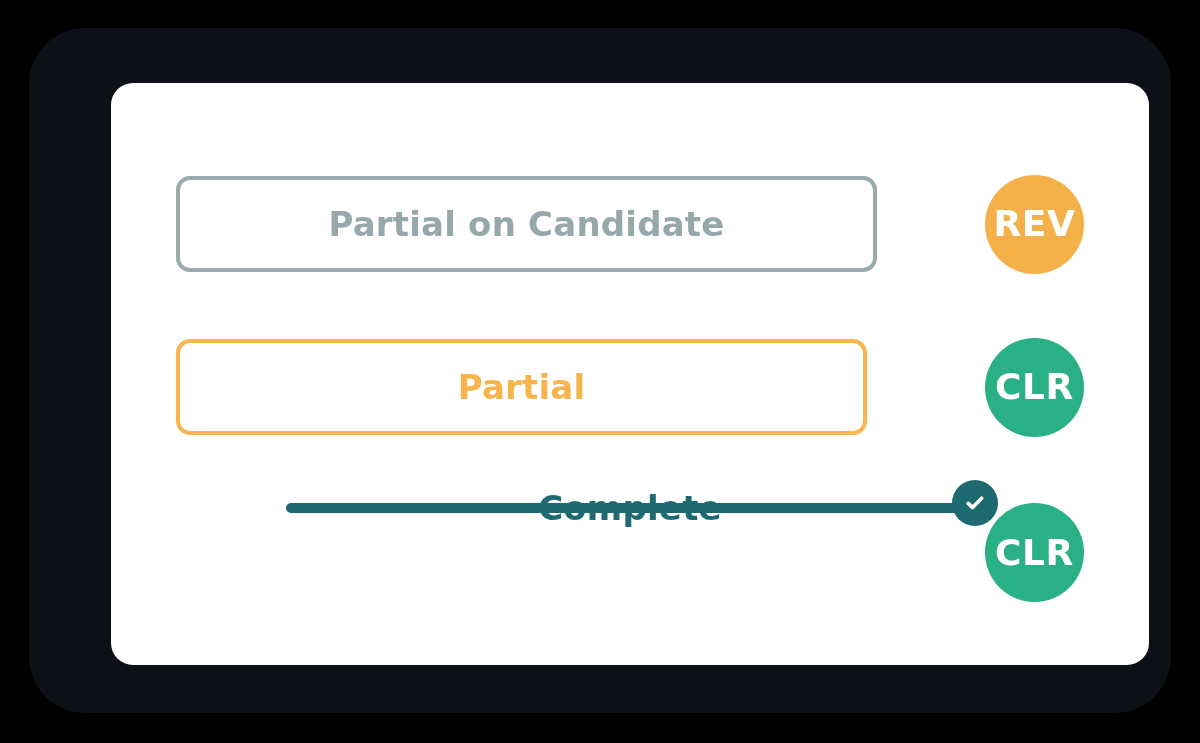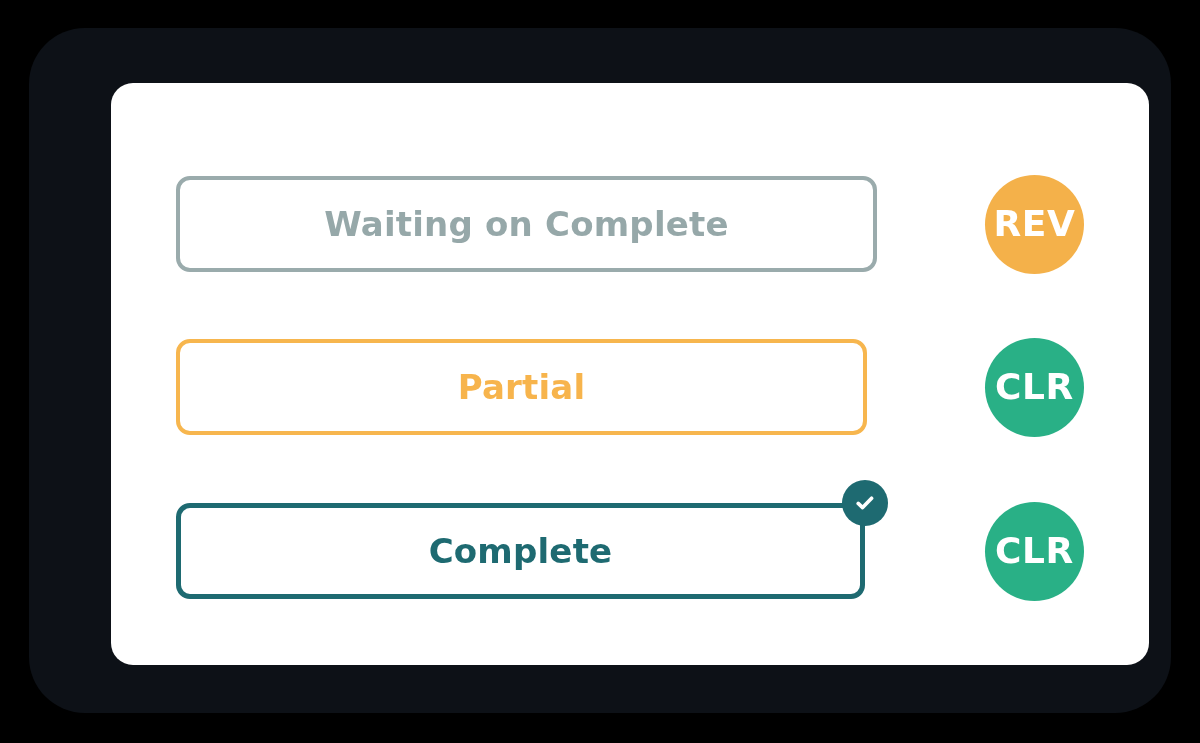--- a/index.html
+++ b/index.html
@@ -51,21 +51,21 @@
   .status-row {
     position: absolute;
     left: 65px;
     width: 908px;
     display: flex;
     align-items: center;
   }
 
   .status-row.row-0 { top: 93px;  height: 96px; }
   .status-row.row-1 { top: 256px; height: 96px; }
-  .status-row.row-2 { top: 420px; height: 96px; }
+  .status-row.row-2 { top: 420px; height: 96px; flex-direction: column; }
 
   
   .card-wrap {
     position: relative;
     height: 96px;
   }
   .row-0 .card-wrap { width: 701px; }
   .row-1 .card-wrap { width: 691px; }
   .row-2 .card-wrap { width: 689px; }
 
@@ -143,21 +143,21 @@
 </head>
 <body>
 
 <div class="device-frame">
   <div class="panel">
     <div class="rows">
 
       <div class="status-row row-0">
         <div class="card-wrap">
           <div class="status-card variant-waiting">
-            <span class="label">Waiting on Complete</span>
+            <span class="label">Partial on Candidate</span>
           </div>
         </div>
         <div class="code-badge tone-amber">
           <span class="code-text">REV</span>
         </div>
       </div>
 
       <div class="status-row row-1">
         <div class="card-wrap">
           <div class="status-card variant-partial">

